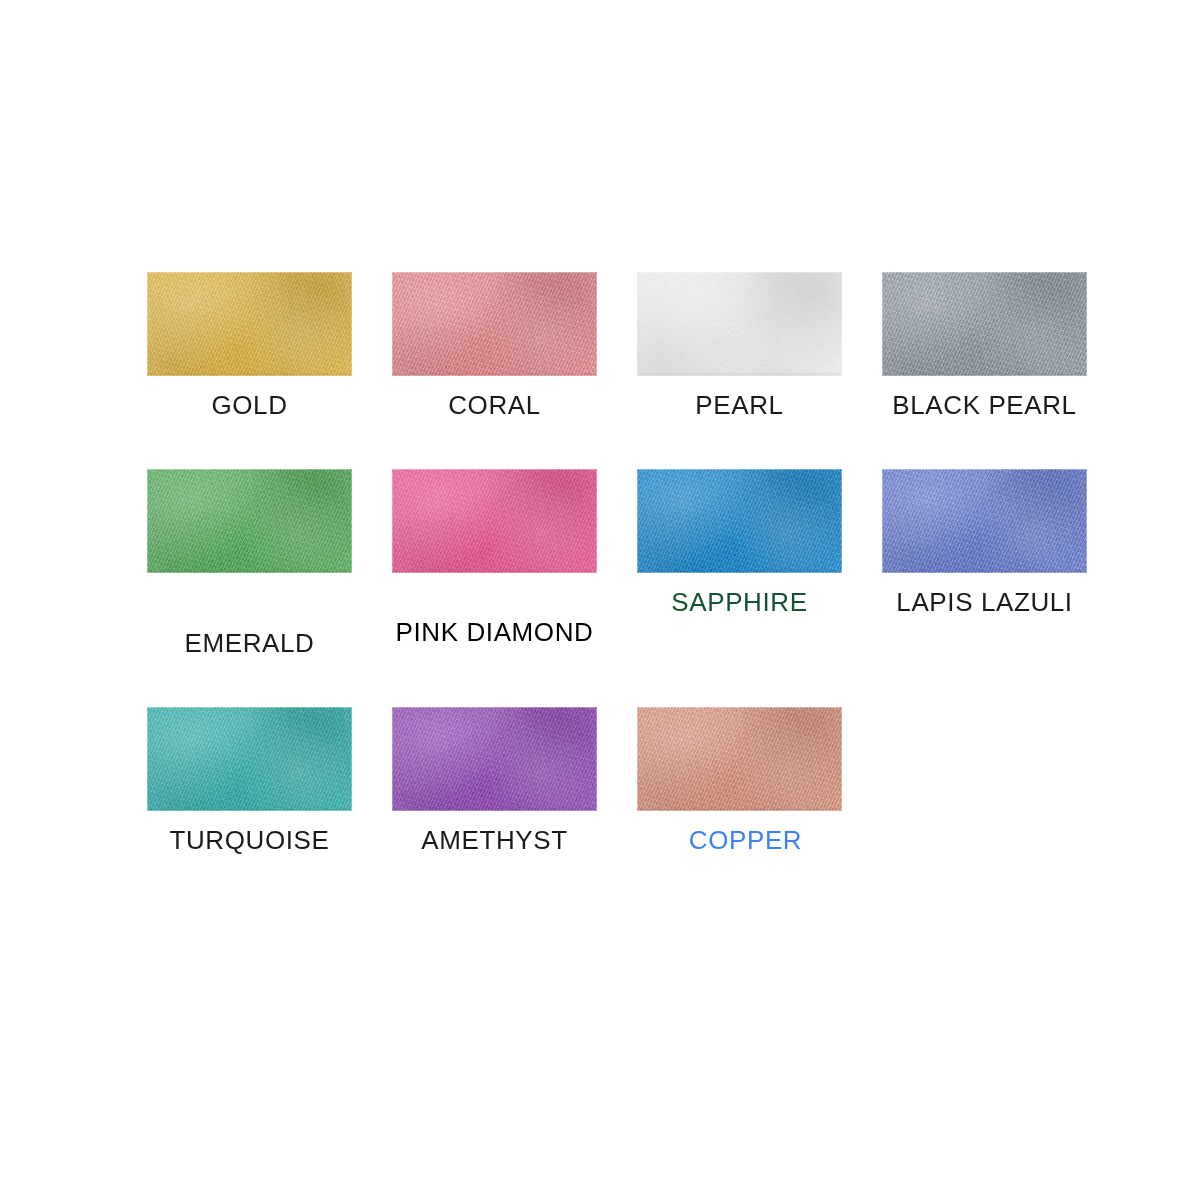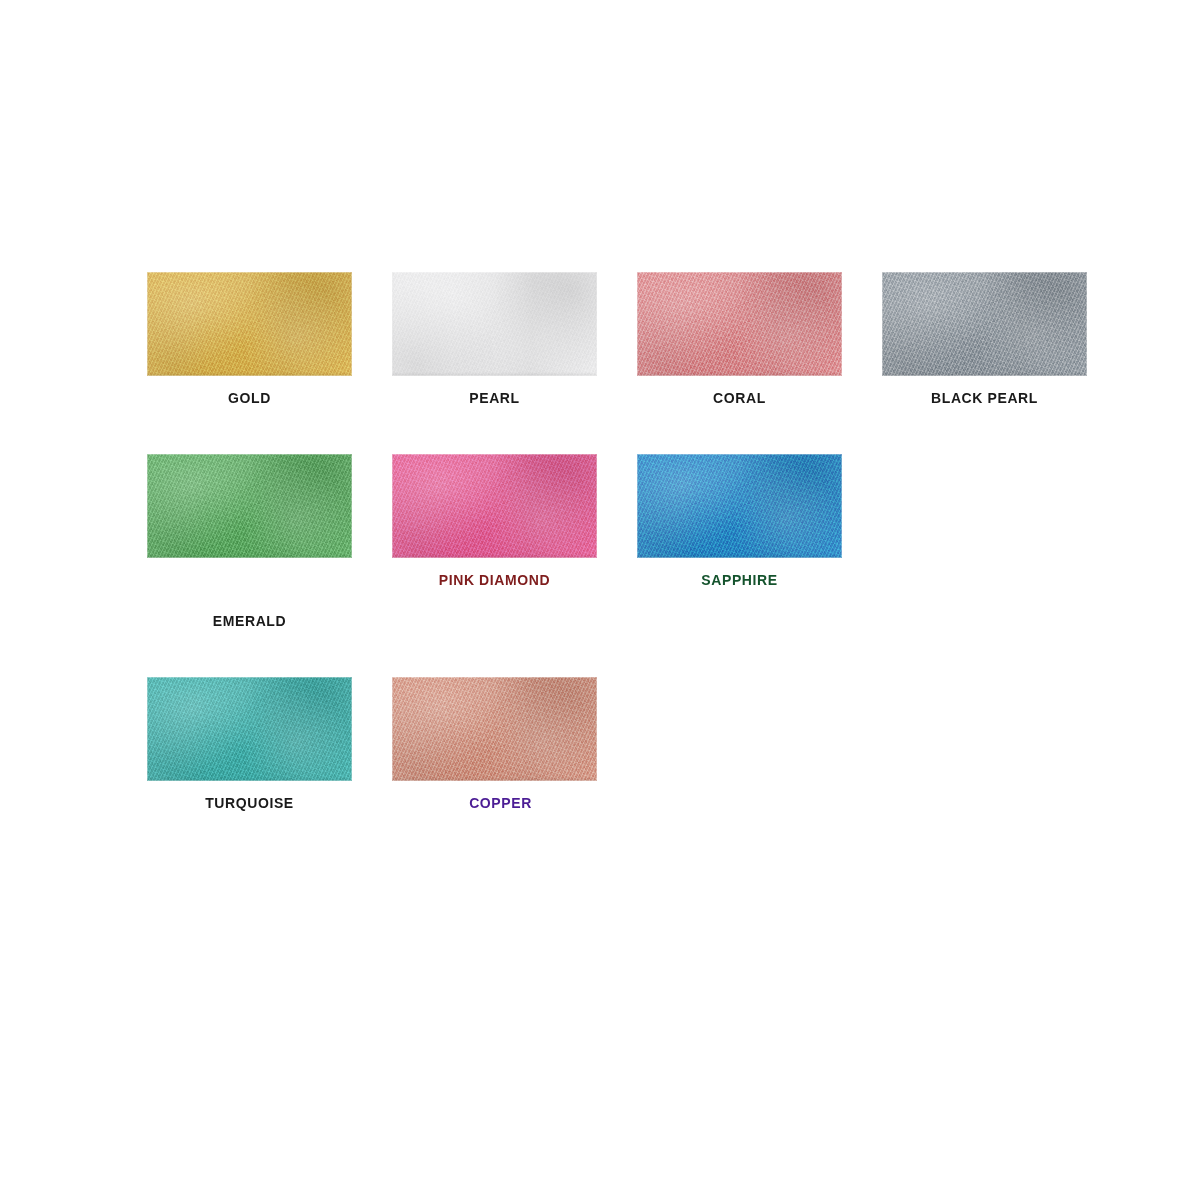--- a/index.html
+++ b/index.html
@@ -91,98 +91,112 @@
   .chip-edge {
     position: absolute;
     inset: 0;
     box-shadow:
       inset 0 0 0 1px rgba(255,255,255,0.30),
       inset 0 -2px 3px rgba(0,0,0,0.07);
     pointer-events: none;
   }
 
   .swatch-label {
-    font-size: 14px;
+    font-size: 26px;
     letter-spacing: 0.6px;
     color: #1a1a1a;
     text-align: center;
     white-space: nowrap;
-    font-weight: 700;
+    font-weight: 400;
   }
 </style>
 </head>
 <body style="background: rgb(255, 255, 255);">
 
 <div class="palette">
 
   <div class="swatch-row">
     <div class="swatch-cell">
       <div class="chip-wrap">
         <div class="chip" style="background-color: rgb(214, 172, 72);"></div>
         <div class="chip-edge"></div>
       </div>
       <div class="swatch-label" style="color: rgb(26, 26, 26);">GOLD</div>
     </div>
     <div class="swatch-cell">
       <div class="chip-wrap">
+        <div class="chip" style="background-color: rgb(217, 129, 133);"></div>
+        <div class="chip-edge"></div>
+      </div>
+      <div class="swatch-label" style="color: rgb(26, 26, 26);">CORAL</div>
+    </div>
+    <div class="swatch-cell">
+      <div class="chip-wrap">
         <div class="chip" style="background-color: rgb(232, 232, 233);"></div>
         <div class="chip-edge"></div>
       </div>
       <div class="swatch-label" style="color: rgb(26, 26, 26);">PEARL</div>
     </div>
     <div class="swatch-cell">
       <div class="chip-wrap">
-        <div class="chip" style="background-color: rgb(217, 129, 133);"></div>
-        <div class="chip-edge"></div>
-      </div>
-      <div class="swatch-label" style="color: rgb(26, 26, 26);">CORAL</div>
-    </div>
-    <div class="swatch-cell">
-      <div class="chip-wrap">
         <div class="chip" style="background-color: rgb(138, 147, 155);"></div>
         <div class="chip-edge"></div>
       </div>
       <div class="swatch-label" style="color: rgb(26, 26, 26);">BLACK PEARL</div>
     </div>
   </div>
 
   <div class="swatch-row">
     <div class="swatch-cell">
       <div class="chip-wrap">
         <div class="chip" style="background-color: rgb(87, 165, 92);"></div>
         <div class="chip-edge"></div>
       </div>
       <div class="swatch-label" style="color: rgb(26, 26, 26); margin-top: 41px;">EMERALD</div>
     </div>
     <div class="swatch-cell">
       <div class="chip-wrap">
         <div class="chip" style="background-color: rgb(226, 88, 142);"></div>
         <div class="chip-edge"></div>
       </div>
-      <div class="swatch-label" style="color: #7f1d1d;">PINK DIAMOND</div>
+      <div class="swatch-label" style="color: #000000; margin-top: 30px;">PINK DIAMOND</div>
     </div>
     <div class="swatch-cell">
       <div class="chip-wrap">
         <div class="chip" style="background-color: rgb(37, 128, 196);"></div>
         <div class="chip-edge"></div>
       </div>
       <div class="swatch-label" style="color: #14532d;">SAPPHIRE</div>
     </div>
+    <div class="swatch-cell">
+      <div class="chip-wrap">
+        <div class="chip" style="background-color: rgb(102, 119, 198);"></div>
+        <div class="chip-edge"></div>
+      </div>
+      <div class="swatch-label" style="color: rgb(26, 26, 26);">LAPIS LAZULI</div>
+    </div>
   </div>
 
   <div class="swatch-row">
     <div class="swatch-cell">
       <div class="chip-wrap">
         <div class="chip" style="background-color: rgb(60, 168, 163);"></div>
         <div class="chip-edge"></div>
       </div>
       <div class="swatch-label" style="color: rgb(26, 26, 26);">TURQUOISE</div>
     </div>
     <div class="swatch-cell">
       <div class="chip-wrap">
+        <div class="chip" style="background-color: rgb(139, 78, 174);"></div>
+        <div class="chip-edge"></div>
+      </div>
+      <div class="swatch-label" style="color: rgb(26, 26, 26);">AMETHYST</div>
+    </div>
+    <div class="swatch-cell">
+      <div class="chip-wrap">
         <div class="chip" style="background-color: rgb(207, 140, 121);"></div>
         <div class="chip-edge"></div>
       </div>
-      <div class="swatch-label" style="color: #4c1d95; margin-left: 12px;">COPPER</div>
+      <div class="swatch-label" style="color: #3b82f6; margin-left: 12px;">COPPER</div>
     </div>
   </div>
 
 </div>
 
 </body></html>

